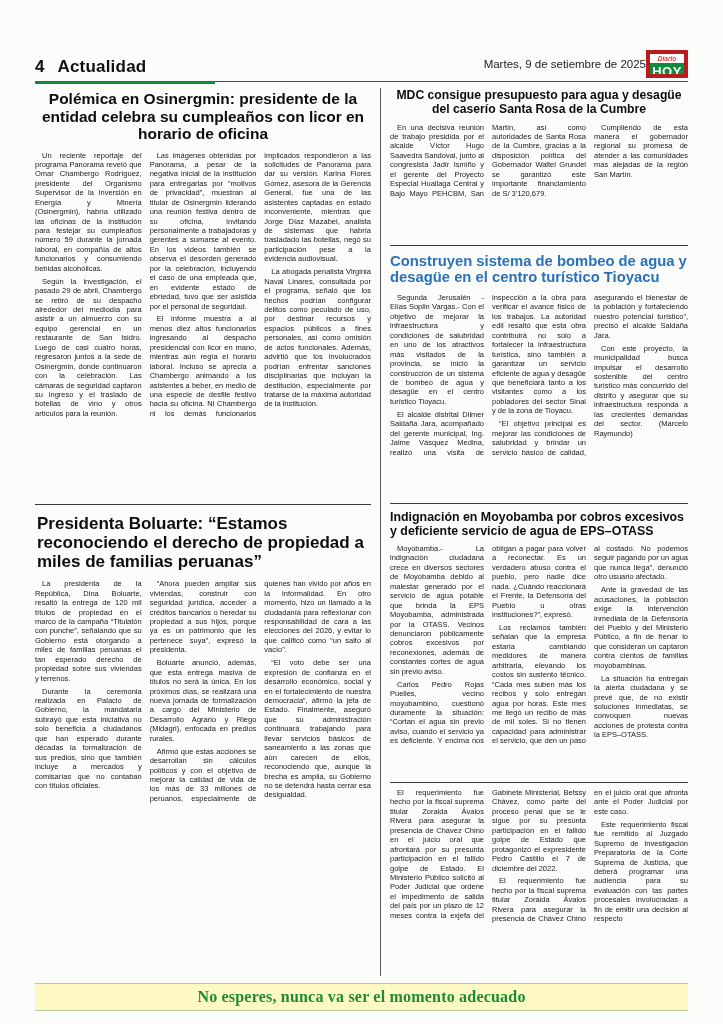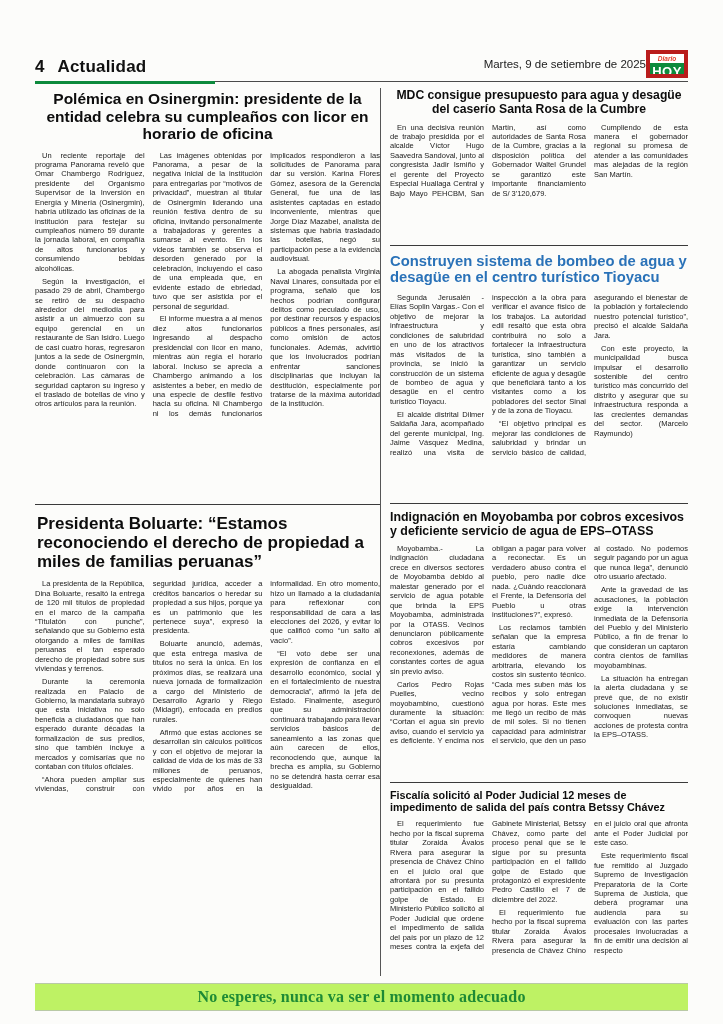--- a/index.html
+++ b/index.html
@@ -18,21 +18,21 @@
   .page-num { font-size:17px; font-weight:bold; }
   .section { font-size:17px; font-weight:bold; letter-spacing:.2px; }
   .green-bar { position:absolute; left:0; bottom:-3px; width:180px; height:3.5px; background:#0d8a3c; }
   .header-right { display:flex; align-items:center; padding-bottom:3px; }
   .date { font-size:11.5px; color:#222; }
   .logo { width:42px; height:28px; border:4px solid #b91c1c; display:flex; flex-direction:column; overflow:hidden; }
   .logo-top { background:#ffffff; color:#e03a28; font-size:6.5px; font-weight:bold; font-style:italic; text-align:center; line-height:9px; height:9px; }
   .logo-main { background:#0d8a3c; color:#ffffff; font-size:13px; font-weight:bold; text-align:center; flex:1; line-height:18px; letter-spacing:.5px; }
   
   .content { display:flex; height:888px; overflow:hidden; }
-  .col-left  { width:346px; padding-right:0; border-right:1px solid #555; display:flex; flex-direction:column; }
+  .col-left  { width:346px; padding-right:9px; border-right:1px solid #555; display:flex; flex-direction:column; }
   .col-right { flex:1; padding-left:9px; display:flex; flex-direction:column; }
   .hr { border-top:1px solid #3a3a3a; margin:4px 0 5px 0; }
   article { overflow:hidden; }
   .hl { font-weight:bold; line-height:1.13; color:#0d0d0d; }
   .hl-xl  { font-size:15.5px; text-align:center; margin:2px 4px 8px 4px; }
   .hl-bol { font-size:17px; text-align:left; margin:4px 2px 8px 2px; }
   .hl-mdc { font-size:12.2px; text-align:center; margin:1px 0 6px 0; }
   .hl-tio { font-size:14.8px; text-align:left; margin:2px 0 7px 0; color:#2a72b8; }
   .hl-moy { font-size:12.4px; text-align:left; margin:1px 0 6px 0; }
   .hl-fis { font-size:10.8px; text-align:left; margin:1px 0 6px 0; }
@@ -40,21 +40,21 @@
   .body p { margin:0 0 3.5px 0; text-indent:7px; }
   .b-osinergmin { height:352px; }
   .b-boluarte   { height:400px; }
   .b-mdc        { height:118px; }
   .b-tioyacu    { height:206px; }
   .b-moyobamba  { height:234px; }
   .b-fiscalia   { height:140px; }
   
   .banner {
     position:absolute; left:35px; right:35px; bottom:13px; height:28px;
-    background:#bef264; border-top:1px solid #b9c9a6; border-bottom:1px solid #b9c9a6;
+    background:#fef9c3; border-top:1px solid #b9c9a6; border-bottom:1px solid #b9c9a6;
     display:flex; align-items:center; justify-content:center;
   }
   .banner span {
     font-family:"Liberation Serif", serif; font-weight:bold; font-size:16px; color:#1d8a35; letter-spacing:.2px;
   }
 </style>
 </head>
 <body>
 
 <div class="page">
@@ -125,21 +125,20 @@
         <div class="body b-moyobamba">
             <p>Moyobamba.- La indignación ciudadana crece en diversos sectores de Moyobamba debido al malestar generado por el servicio de agua potable que brinda la EPS Moyobamba, administrada por la OTASS. Vecinos denunciaron públicamente cobros excesivos por reconexiones, además de constantes cortes de agua sin previo aviso.</p>
             <p>Carlos Pedro Rojas Puelles, vecino moyobambino, cuestionó duramente la situación: “Cortan el agua sin previo aviso, cuando el servicio ya es deficiente. Y encima nos obligan a pagar para volver a reconectar. Es un verdadero abuso contra el pueblo, pero nadie dice nada. ¿Cuándo reaccionará el Frente, la Defensoría del Pueblo u otras instituciones?”, expresó.</p>
             <p>Los reclamos también señalan que la empresa estaría cambiando medidores de manera arbitraria, elevando los costos sin sustento técnico. “Cada mes suben más los recibos y solo entregan agua por horas. Este mes me llegó un recibo de más de mil soles. Si no tienen capacidad para administrar el servicio, que den un paso al costado. No podemos seguir pagando por un agua que nunca llega”, denunció otro usuario afectado.</p>
             <p>Ante la gravedad de las acusaciones, la población exige la intervención inmediata de la Defensoría del Pueblo y del Ministerio Público, a fin de frenar lo que consideran un captaron contra cientos de familias moyobambinas.</p>
             <p>La situación ha entregan la alerta ciudadana y se prevé que, de no existir soluciones inmediatas, se convoquen nuevas acciones de protesta contra la EPS–OTASS.</p>
           </div>
       </article>
       <div class="hr"></div>
       <article>
-        <h2 class="hl hl-fis">Fiscalía solicitó al Poder Judicial 12 meses de impedimento de salida del país contra Betssy Chávez</h2>
         <div class="body b-fiscalia">
             <p>El requerimiento fue hecho por la fiscal suprema titular Zoraida Ávalos Rivera para asegurar la presencia de Chávez Chino en el juicio oral que afrontará por su presunta participación en el fallido golpe de Estado. El Ministerio Público solicitó al Poder Judicial que ordene el impedimento de salida del país por un plazo de 12 meses contra la exjefa del Gabinete Ministerial, Betssy Chávez, como parte del proceso penal que se le sigue por su presunta participación en el fallido golpe de Estado que protagonizó el expresidente Pedro Castillo el 7 de diciembre del 2022.</p>
             <p>El requerimiento fue hecho por la fiscal suprema titular Zoraida Ávalos Rivera para asegurar la presencia de Chávez Chino en el juicio oral que afronta ante el Poder Judicial por este caso.</p>
             <p>Este requerimiento fiscal fue remitido al Juzgado Supremo de Investigación Preparatoria de la Corte Suprema de Justicia, que deberá programar una audiencia para su evaluación con las partes procesales involucradas a fin de emitir una decisión al respecto</p>
           </div>
       </article>
     </section>
 
   </main>
 

